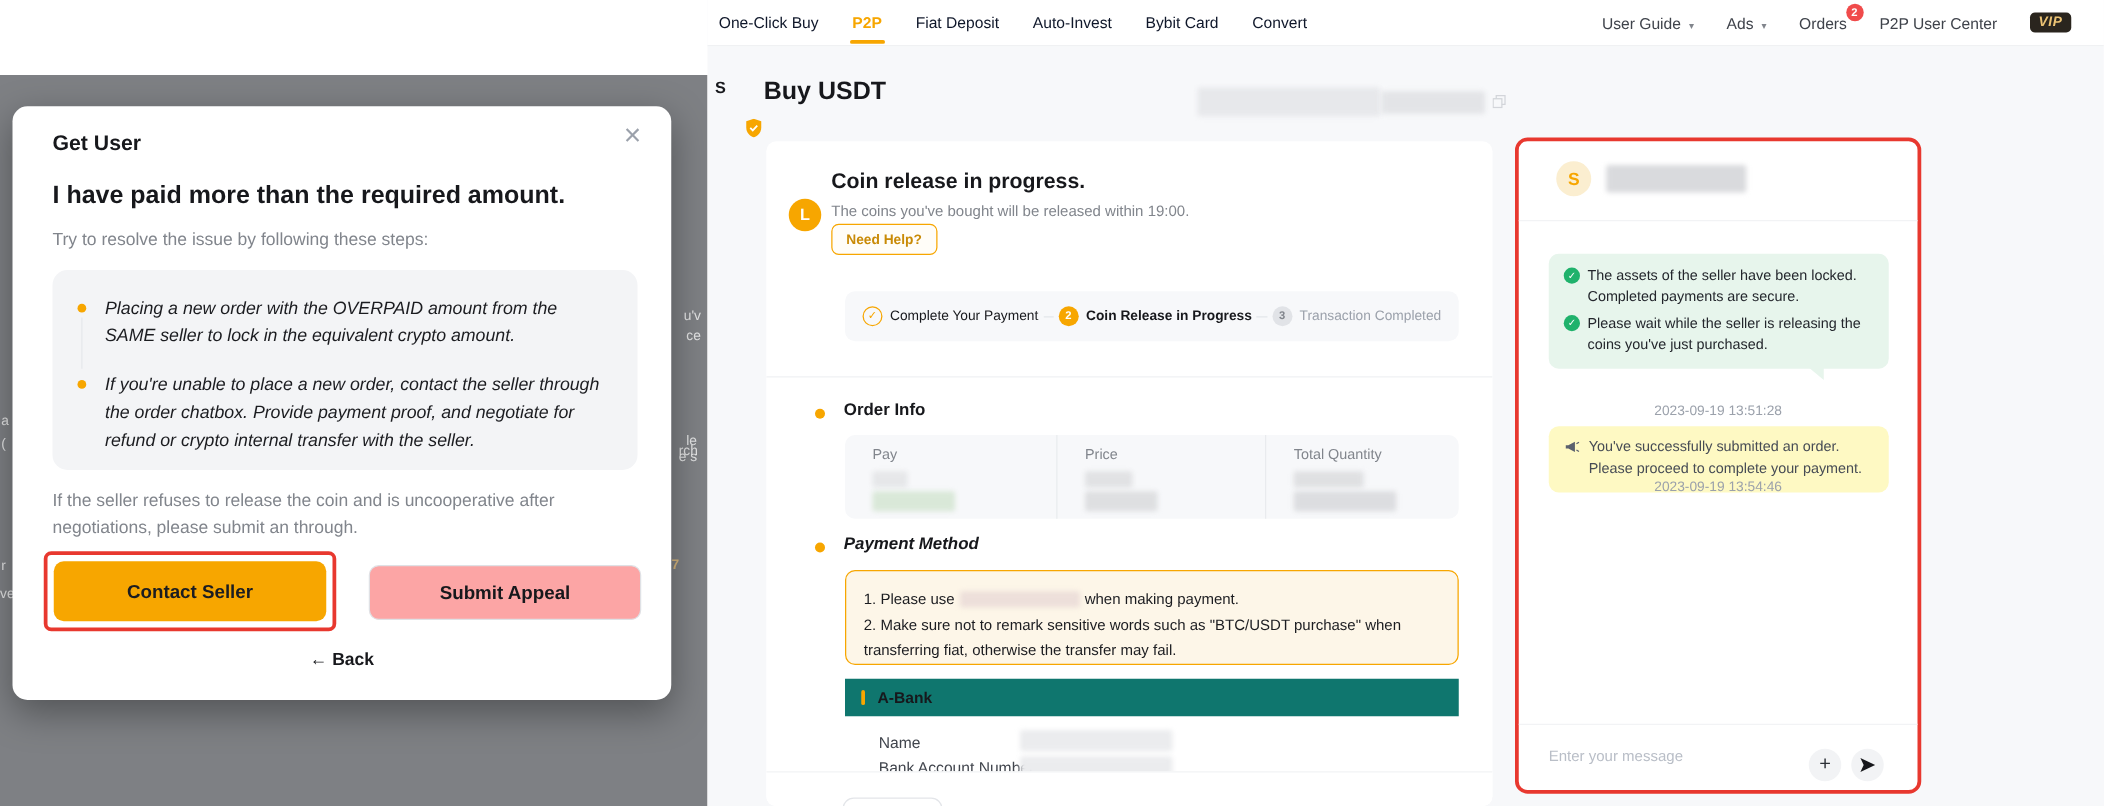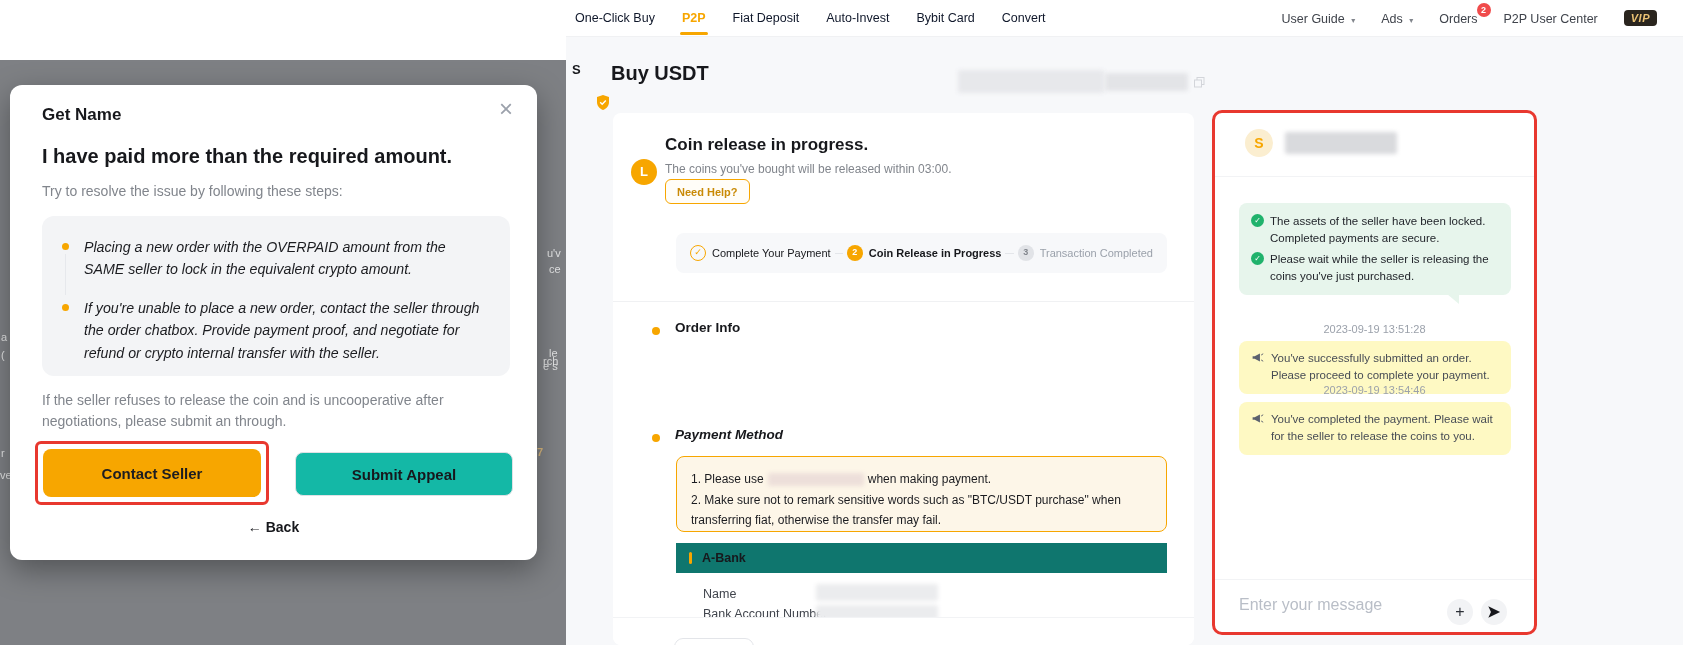--- a/index.html
+++ b/index.html
@@ -21,21 +21,21 @@
   .m-box { position:absolute; left:32px; top:131px; width:468px; height:160px; background:#f3f4f6;
     border-radius:12px; padding:20px 22px 0 20px; }
   .m-step { position:relative; padding-left:22px; margin-bottom:16px; font-size:14.2px; line-height:1.58; color:#1b1c20;font-style:italic; }
   .m-step .dot { position:absolute; left:0; top:7px; width:7px; height:7px; border-radius:50%; background:#f7a600; }
   .m-step.with-line::after { content:''; position:absolute; left:3px; top:18px; bottom:-14px; width:1px; background:#e6e8ec; }
   .m-note { position:absolute; left:32px; top:305px; width:468px; font-size:14px; line-height:1.5; color:#81858c; }
   .m-redbox { position:absolute; left:25px; top:356px; width:234px; height:64px;
     border:3px solid #e8382f; border-radius:6px; padding:5px; }
   .btn-contact { width:100%; height:100%; background:#f7a600; border:none; border-radius:8px;
     font-family:inherit; font-size:15px; font-weight:700; color:#1c1d21; cursor:pointer; }
-  .btn-appeal { position:absolute; left:285px; top:367px; width:218px; height:44px; background:#14b8a6;
+  .btn-appeal { position:absolute; left:285px; top:367px; width:218px; height:44px; background:#fca5a5;
     border:1px solid #dfe1e5; border-radius:8px; font-family:inherit; font-size:15px; font-weight:700; color:#17181c; cursor:pointer; }
   .m-back { position:absolute; left:0; top:434px; width:100%; text-align:center; font-size:14px; font-weight:600; cursor:pointer; }
 
   
   .right-region { position:absolute; left:566px; top:0; width:1117px; height:645px; background:#f7f8fa; }
   .nav { position:absolute; left:0; top:0; width:100%; height:37px; background:#fff;
     border-bottom:1px solid #f0f1f3; display:flex; align-items:center; padding:0 26px 0 9px; font-size:12.5px; }
   .nav-tab { position:relative; margin-right:27px; height:37px; line-height:36px; color:#0f172a; cursor:pointer; white-space:nowrap; }
   .nav-tab.active { color:#f7a600; font-weight:700; }
   .nav-tab.active::after { content:''; position:absolute; left:50%; transform:translateX(-50%);
@@ -121,21 +121,21 @@
   .g-item { display:flex; gap:6px; font-size:11.5px; line-height:1.45; color:#23262c; margin-bottom:5px; }
   .g-item:last-child { margin-bottom:0; }
   .g-check { flex:none; width:13px; height:13px; margin-top:1px; border-radius:50%; background:#20b26c;
     color:#fff; font-size:8px; text-align:center; line-height:13px; }
   .c-time { position:absolute; left:0; width:100%; text-align:center; font-size:11px; color:#9ba1ab; }
   .bubble { position:absolute; left:24px; width:272px; background:#fef9c3; border-radius:8px;
     padding:9px 12px; display:flex; gap:7px; font-size:11.5px; line-height:1.5; color:#474c55; }
   .mega { flex:none; margin-top:1px; }
   .c-div2 { position:absolute; left:0; top:466px; width:100%; height:1px; background:#f2f3f5; }
   .c-input { position:absolute; left:24px; top:480px; width:195px; height:24px; border:none; outline:none;
-    font-family:inherit; font-size:16px; color:#17181c; background:transparent; }
+    font-family:inherit; font-size:12px; color:#17181c; background:transparent; }
   .c-input::placeholder { color:#b9bec7; }
   .circle-btn { position:absolute; top:486px; width:26px; height:26px; border-radius:50%; background:#f2f3f5;
     border:none; cursor:pointer; display:flex; align-items:center; justify-content:center; }
   .plus-btn { left:232px; font-size:16px; color:#2b2f36; font-family:inherit; }
   .send-btn { left:266px; }
 
   .seam-shield { position:absolute; left:30px; top:95px; }
   .seam-s { position:absolute; left:6px; top:62px; font-size:13px; font-weight:700; color:#17181c; }
 </style>
 </head>
@@ -149,21 +149,21 @@
     <div class="frag" style="left:543px; top:300px;">e s</div>
     <div class="frag" style="left:543px; top:295px;">rch</div>
     <div class="frag gold" style="left:531px; top:386px; font-weight:700;">57</div>
     <div class="frag" style="left:1px; top:271px;">a</div>
     <div class="frag" style="left:1px; top:289px;">(</div>
     <div class="frag" style="left:1px; top:387px;">r</div>
     <div class="frag" style="left:0px; top:409px;">ve</div>
   </div>
 
   <div class="modal">
-    <div class="m-title">Get Name</div>
+    <div class="m-title">Get User</div>
     <div class="m-close">×</div>
     <div class="m-q">I have paid more than the required amount.</div>
     <div class="m-sub">Try to resolve the issue by following these steps:</div>
     <div class="m-box">
       <div class="m-step with-line">
         <span class="dot"></span>
         <span>Placing a new order with the OVERPAID amount from the SAME seller to lock in the equivalent crypto amount.</span>
       </div>
       <div class="m-step">
         <span class="dot"></span>
@@ -223,21 +223,21 @@
   <div class="copy-ic">
     <svg width="11" height="11" viewBox="0 0 11 11">
         <rect x="3" y="0.5" width="7" height="7" fill="none" stroke="#b6bac0"></rect>
         <rect x="0.5" y="3" width="7" height="7" fill="#f7f8fa" stroke="#b6bac0"></rect>
       </svg>
   </div>
 
   <div class="card">
     <div class="avatar-l">L</div>
     <div class="st-title">Coin release in progress.</div>
-    <div class="st-sub">The coins you've bought will be released within 03:00.</div>
+    <div class="st-sub">The coins you've bought will be released within 19:00.</div>
     <button class="need-help">Need Help?</button>
 
     <div class="pbar">
       <span class="pstep done">
         <span class="picon">✓</span>
         <span class="plabel">Complete Your Payment</span>
       </span>
       <span class="pline"></span>
       <span class="pstep current">
         <span class="picon">2</span>
@@ -248,20 +248,37 @@
         <span class="picon">3</span>
         <span class="plabel">Transaction Completed</span>
       </span>
     </div>
 
     <div class="card-divider"></div>
 
     <div class="sec-dot" style="top:214px;"></div>
     <div class="sec-title" style="top:207px;">Order Info</div>
 
+    <div class="order-box">
+      <div class="ocol c1">
+        <div class="olabel">Pay</div>
+        <div class="oblur1" style="width:28px; background:#e6e7e9;"></div>
+        <div class="oblur2" style="width:66px; background:#d9e8d8;"></div>
+      </div>
+      <div class="ocol c2">
+        <div class="olabel">Price</div>
+        <div class="oblur1" style="width:38px; background:#e1e2e4;"></div>
+        <div class="oblur2" style="width:58px; background:#dedfe1;"></div>
+      </div>
+      <div class="ocol c3">
+        <div class="olabel">Total Quantity</div>
+        <div class="oblur1" style="width:56px; background:#dfe0e2;"></div>
+        <div class="oblur2" style="width:82px; background:#dcdde0;"></div>
+      </div>
+    </div>
 
     <div class="sec-dot" style="top:321px;"></div>
     <div class="sec-title" style="top:314px;font-style:italic;">Payment Method</div>
 
     <div class="notice-box">
       <div><span>1. Please use</span><span class="inline-blur"></span><span>when making payment.</span></div>
       <div>2. Make sure not to remark sensitive words such as "BTC/USDT purchase" when transferring fiat, otherwise the transfer may fail.</div>
     </div>
 
     <div class="bank-head">
@@ -300,29 +317,20 @@
       <span class="mega">
         <svg width="13" height="13" viewBox="0 0 16 16">
             <path d="M2 6.5v3h2.5l6.5 3.5v-10L4.5 6.5z" fill="#5b616e"></path>
             <path d="M12.5 5l2.5-1.6M12.5 11l2.5 1.6" stroke="#5b616e" stroke-width="1.2"></path>
           </svg>
       </span>
       <span>You've successfully submitted an order. Please proceed to complete your payment.</span>
     </div>
 
     <div class="c-time" style="top:271px;">2023-09-19 13:54:46</div>
-    <div class="bubble" style="top:289px;">
-      <span class="mega">
-        <svg width="13" height="13" viewBox="0 0 16 16">
-            <path d="M2 6.5v3h2.5l6.5 3.5v-10L4.5 6.5z" fill="#5b616e"></path>
-            <path d="M12.5 5l2.5-1.6M12.5 11l2.5 1.6" stroke="#5b616e" stroke-width="1.2"></path>
-          </svg>
-      </span>
-      <span>You've completed the payment. Please wait for the seller to release the coins to you.</span>
-    </div>
 
     <div class="c-div2"></div>
     <input class="c-input" placeholder="Enter your message" style="">
     <button class="circle-btn plus-btn">+</button>
     <button class="circle-btn send-btn">
       <svg width="14" height="14" viewBox="0 0 16 16">
           <path d="M1.5 14.5L15 8 1.5 1.5 4.5 8z" fill="#17181c"></path>
         </svg>
     </button>
   </div>

